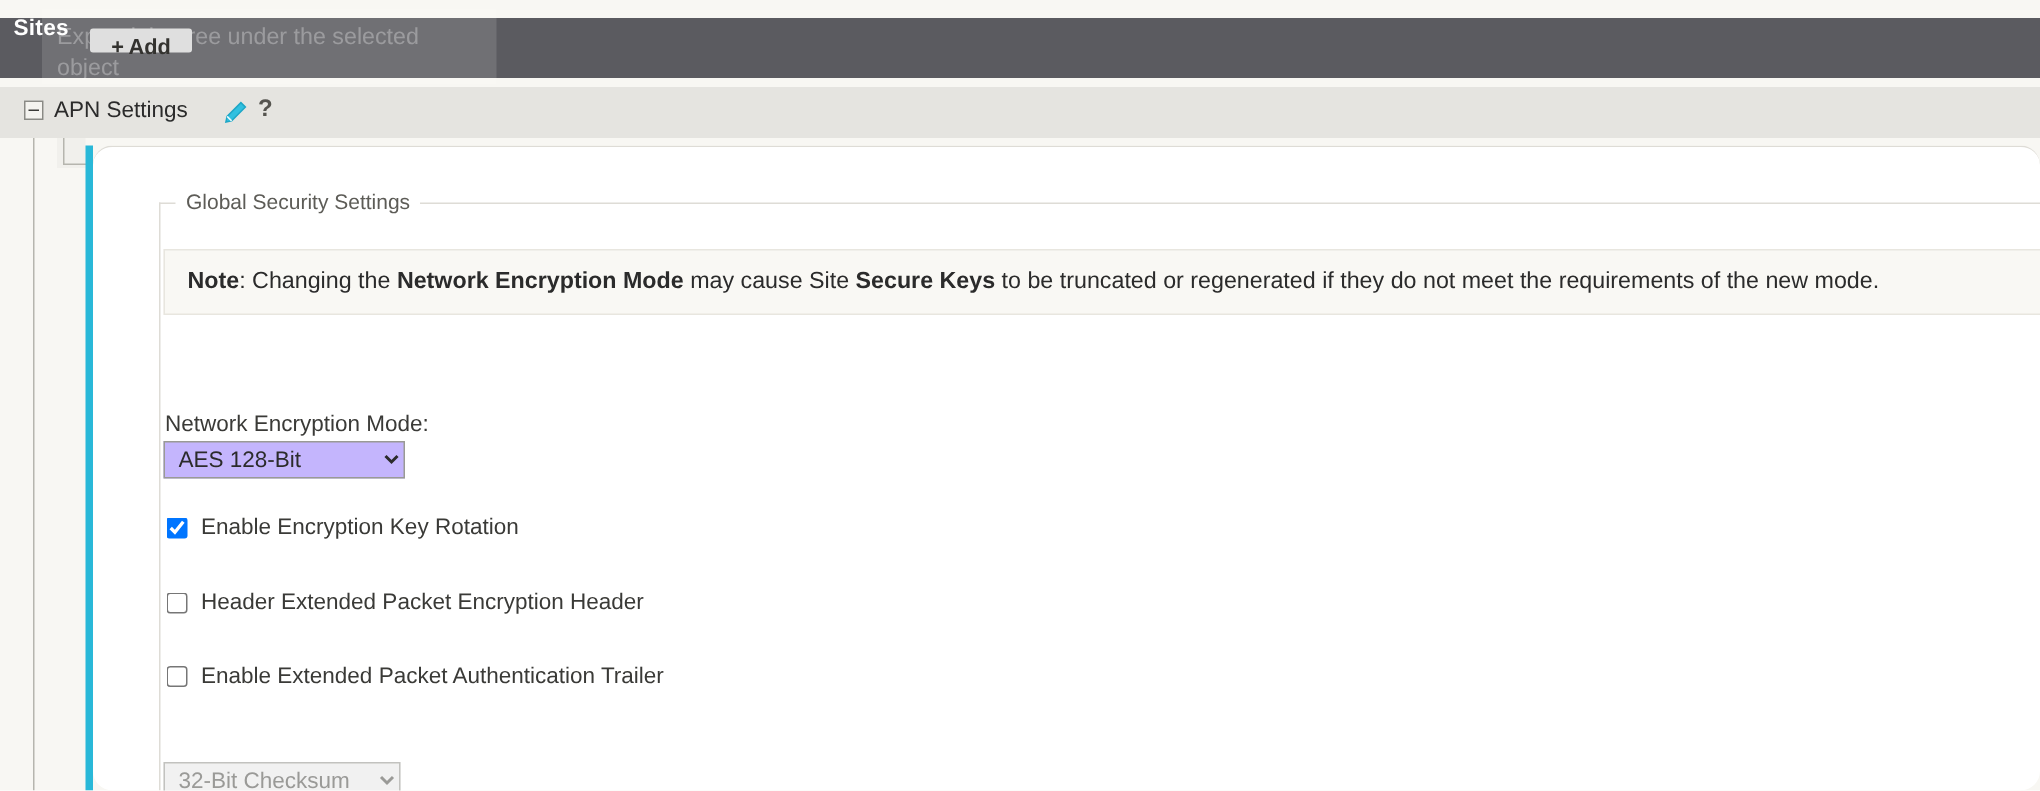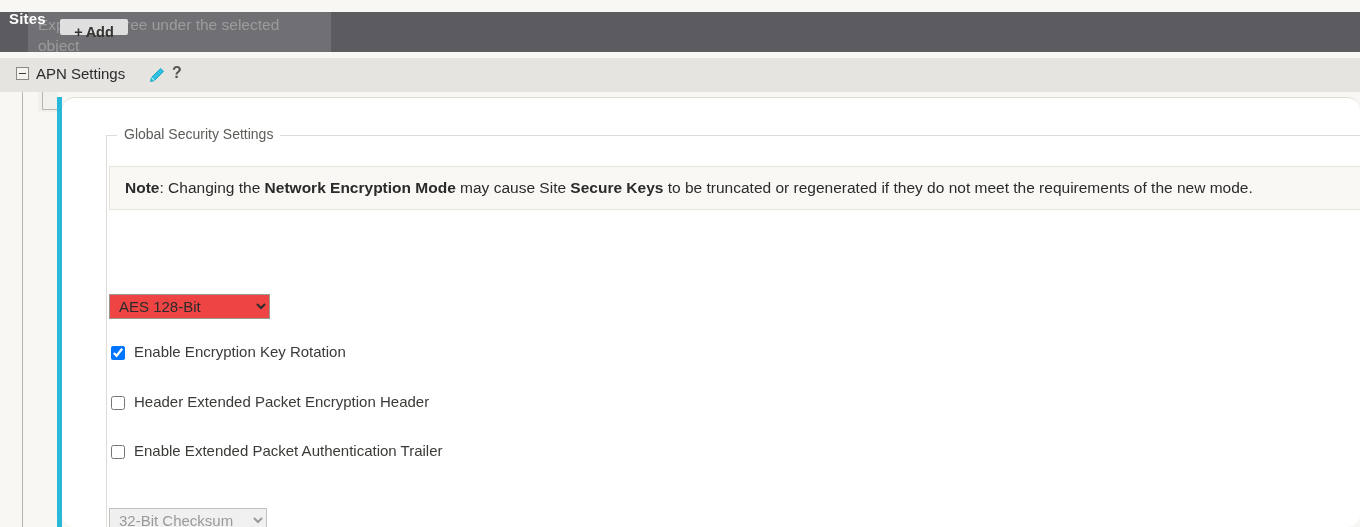--- a/index.html
+++ b/index.html
@@ -248,21 +248,21 @@
   .form-label {
     position: absolute;
     font-size: 15px;
     color: #3a3a37;
   }
   select.native {
     position: absolute;
     font-family: "Liberation Sans", sans-serif;
     font-size: 15px;
     color: #2b2b2b;
-    background: #ef4444;
+    background: #c4b5fd;
     border: 1px solid #9a9a95;
     border-radius: 0;
     height: 25px;
     padding: 1px 2px 1px 5px;
     box-sizing: border-box;
     cursor: pointer;
   }
   select.native:disabled {
     background: #ebebeb;
     color: #6f6f6c;
@@ -277,21 +277,21 @@
   }
   #lbl-encryption {
     left: 3px;
     top: 138px;
   }
 
   .cb-row {
     position: absolute;
     left: 4px;
     display: flex;
-    align-items: flex-end;
+    align-items: center;
   }
   .cb-row input[type="checkbox"] {
     width: 14px;
     height: 14px;
     margin: 0 9px 0 0;
     cursor: pointer;
   }
   .cb-row label {
     font-size: 15px;
     color: #3a3a37;
@@ -343,20 +343,21 @@
 <div id="accent-bar"></div>
 <div id="content-panel">
 
   <div id="fieldset">
     <div id="legend">Global Security Settings</div>
 
     <div id="note-box">
       <span><b>Note</b><span>:</span><span> Changing the </span><b>Network Encryption Mode</b><span> may cause Site </span><b>Secure Keys</b><span> to be truncated or regenerated if they do not meet the requirements of the new mode.</span></span>
     </div>
 
+    <div class="form-label" id="lbl-encryption">Network Encryption Mode:</div>
     <select class="native" id="sel-encryption">
       <option>AES 128-Bit</option>
     </select>
 
     <div class="cb-row" id="cb-row-1">
       <input type="checkbox" id="cb1" checked="" style="">
       <label for="cb1">Enable Encryption Key Rotation</label>
     </div>
 
     <div class="cb-row" id="cb-row-2">

